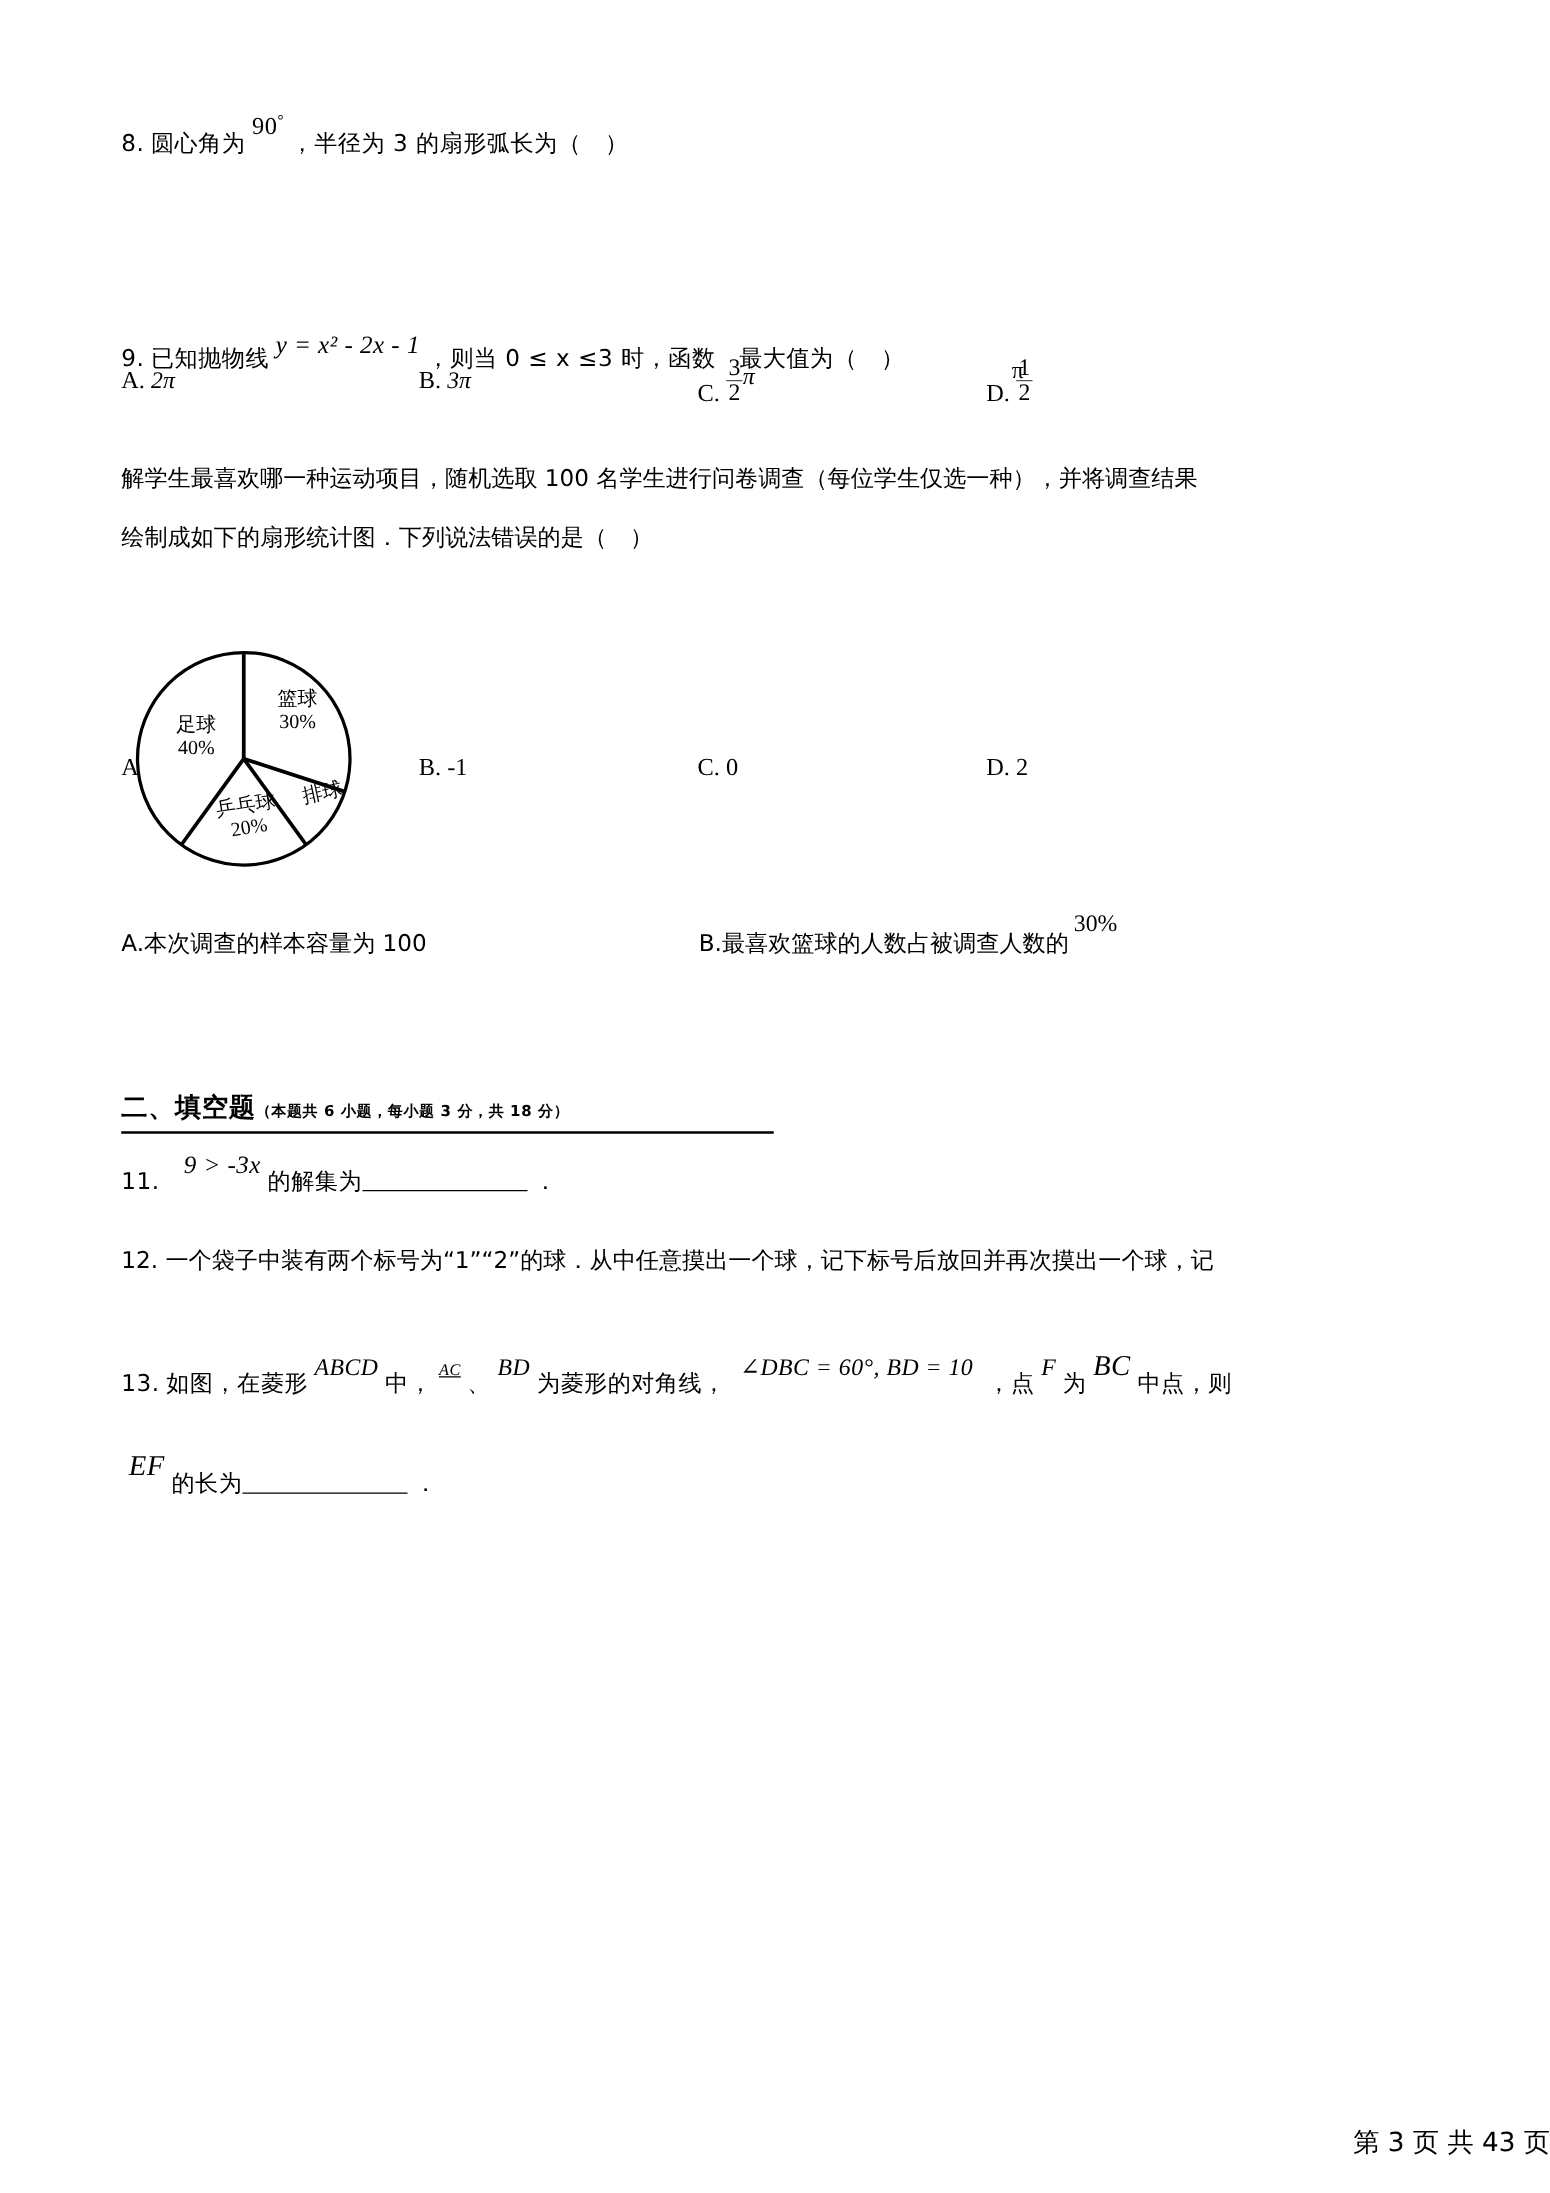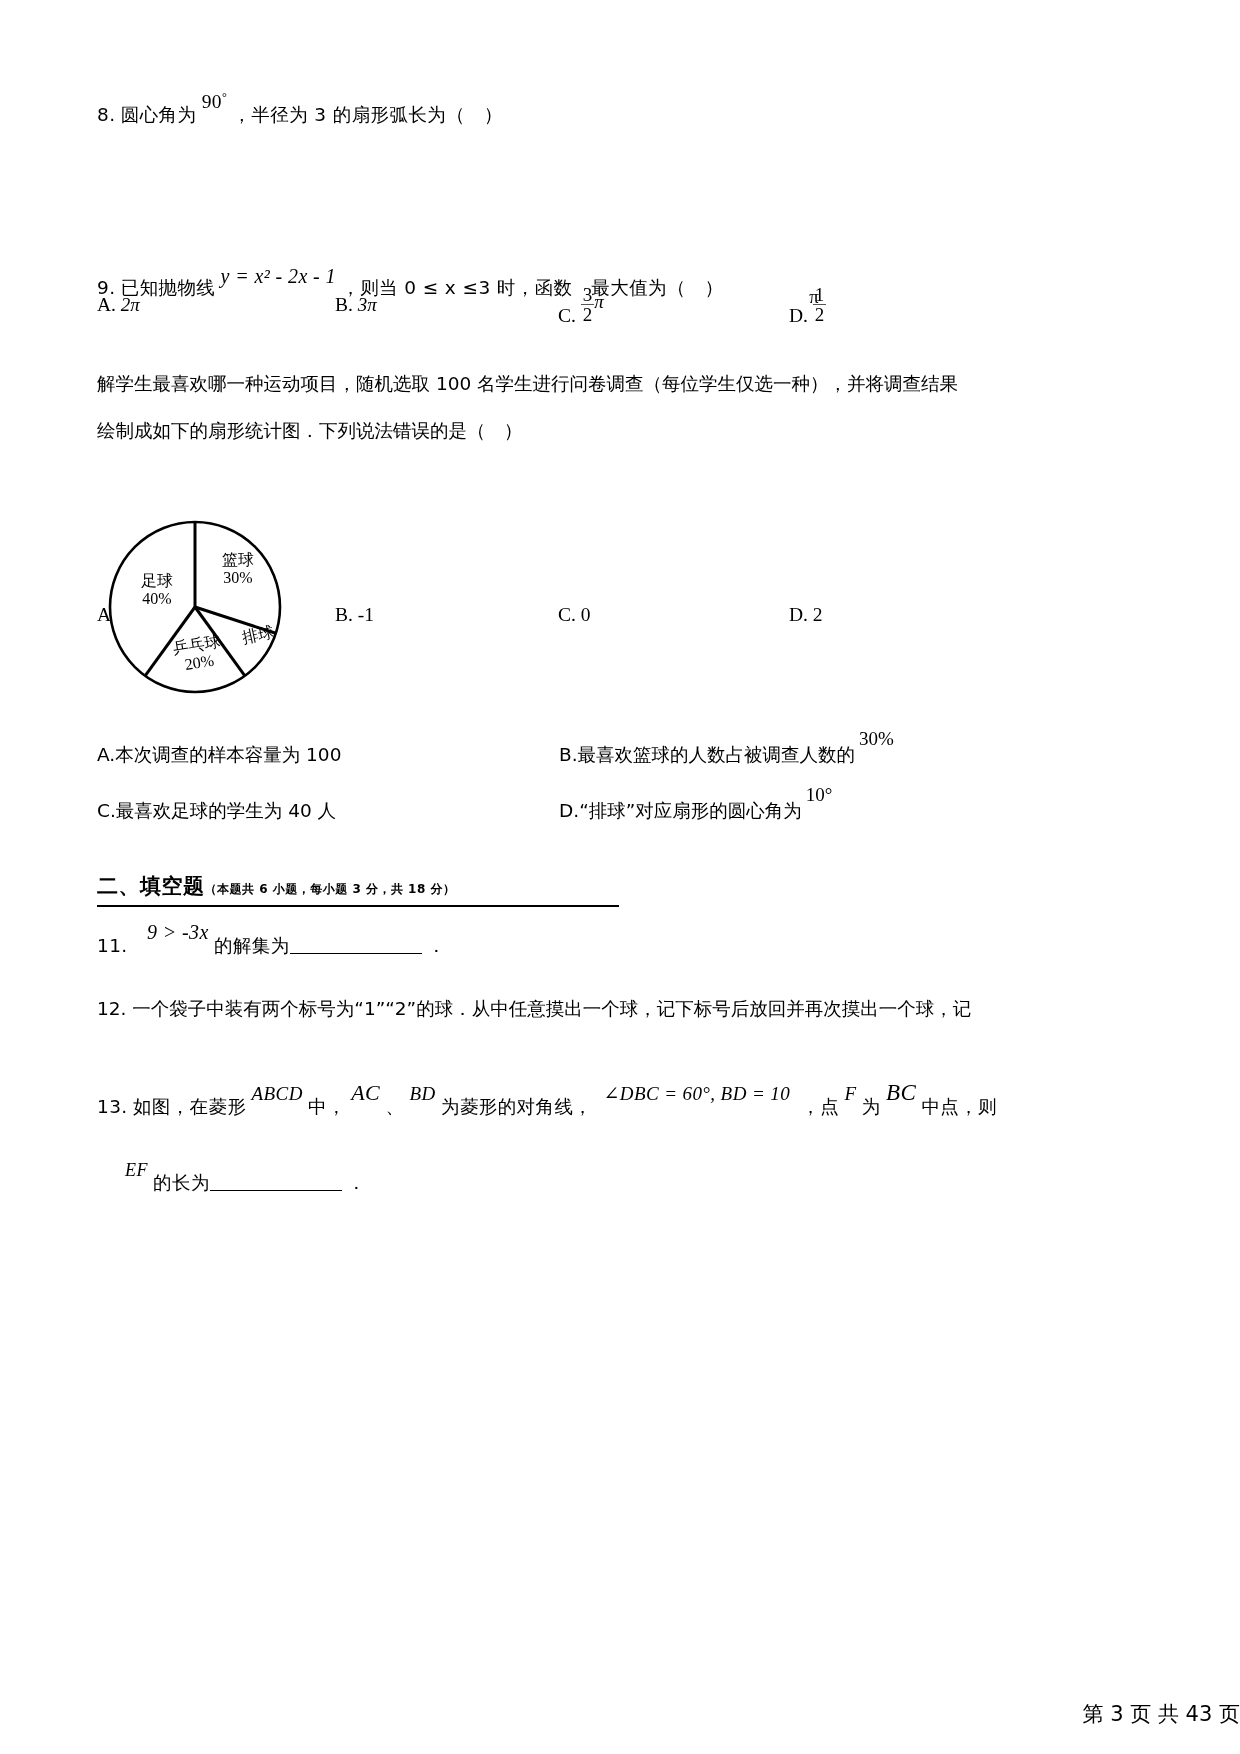--- a/index.html
+++ b/index.html
@@ -251,28 +251,20 @@
 
     <div id="q10-options">
       <div class="optrow">
         <div class="left cn">
           <span>A.</span><span>本次调查的样本容量为 100</span>
         </div>
         <div class="right cn">
           <span>B.</span><span>最喜欢篮球的人数占被调查人数的</span><span class="mathu" style="font-size:19px; position:relative; top:-16px; left:4px;">30%</span>
         </div>
       </div>
-      <div class="optrow">
-        <div class="left cn">
-          <span>C.</span><span>最喜欢足球的学生为 40 人</span>
-        </div>
-        <div class="right cn">
-          <span>D.</span><span>“排球”对应扇形的圆心角为</span><span class="mathu" style="font-size:19px; position:relative; top:-16px; left:4px;">10°</span>
-        </div>
-      </div>
     </div>
 
     <div id="section2">
       <div class="sec-heading">
         <span>二、填空题</span><span class="sub">（本题共 6 小题，每小题 3 分，共 18 分）</span>
       </div>
     </div>
 
     <div id="q11">
       <div class="qline">
@@ -286,36 +278,36 @@
     <div id="q12">
       <p class="cn">12. 一个袋子中装有两个标号为“1”“2”的球．从中任意摸出一个球，记下标号后放回并再次摸出一个球，记</p>
     </div>
 
     <div id="q13">
       <div class="qline">
         <span class="cn">13.</span>
         <span class="cn">如图，在菱形</span>
         <span class="eqraise mathi" style="font-size:19px;">ABCD</span>
         <span class="cn">中，</span>
-        <span class="eqraise mathi" style="font-size:22px;">AC</span>
+        <span class="eqraise mathi" style="font-size:13px;text-decoration:underline;">AC</span>
         <span class="cn">、</span>
         <span class="eqraise mathi" style="font-size:19px;">BD</span>
         <span class="cn">为菱形的对角线，</span>
         <span class="eqraise mathi" style="font-size:19px; margin:0 6px;">∠DBC = 60°, BD = 10</span>
         <span class="cn">，点</span>
         <span class="eqraise mathi" style="font-size:19px;">F</span>
         <span class="cn">为</span>
         <span class="eqraise mathi" style="font-size:23px;">BC</span>
         <span class="cn">中点，则</span>
       </div>
     </div>
 
     <div id="q13b">
       <div class="qline">
-        <span class="eqraise mathi" style="font-size:18px; margin-left:28px;">EF</span>
+        <span class="eqraise mathi" style="font-size:23px; margin-left:6px;">EF</span>
         <span class="cn">的长为</span><span class="blank"></span>
         <span class="cn">．</span>
       </div>
     </div>
 
   </div>
 
   <div id="footer">
     <span>第 3 页 共 43 页</span>
   </div>

